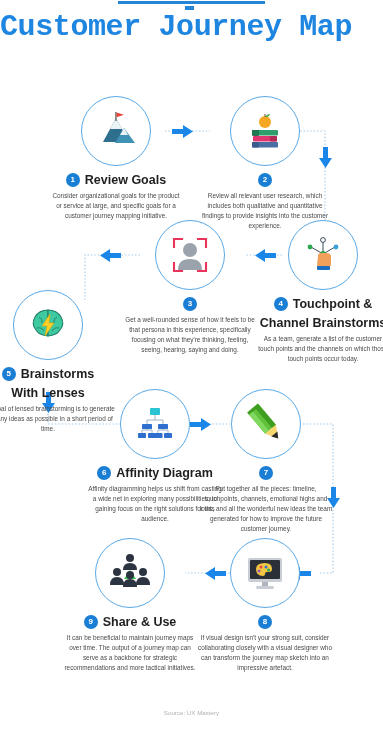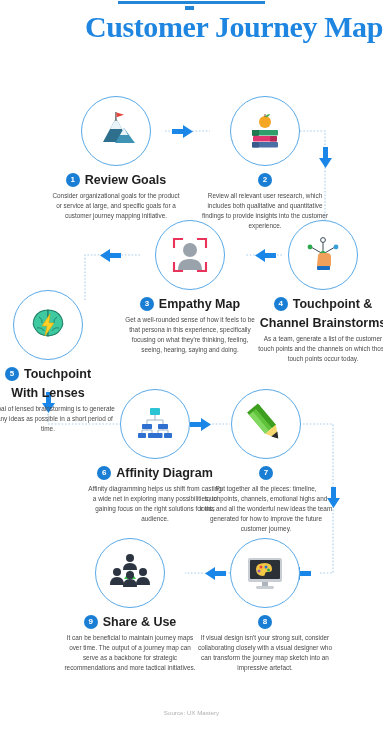--- a/index.html
+++ b/index.html
@@ -8,23 +8,23 @@
     font-family:"Liberation Sans", sans-serif;
     overflow:hidden;position:relative;
   }
   .accent-bar{
     position:absolute;left:118px;top:1px;width:147px;height:3px;background:#2585d6;
   }
   .accent-tick{
     position:absolute;left:185px;top:6px;width:9px;height:4px;background:#2585d6;
   }
   .title{
-    position:absolute;left:0;top:10px;width:383px;text-align:right;
+    position:absolute;left:0;top:10px;width:383px;text-align:left;
     font-size:30px;font-weight:bold;color:#1e86e0;letter-spacing:-0.4px;
-    font-family:Liberation Serif, serif;
+    font-family:Liberation Mono, monospace;
   }
   
   .lines{position:absolute;left:0;top:0;width:383px;height:730px;}
   
   .node{position:absolute;width:150px;text-align:center;}
   .circle{
     width:70px;height:70px;border-radius:50%;
     border:1.4px solid #5aa9e6;background:#ffffff;
     margin:0 auto;display:flex;align-items:center;justify-content:center;
     box-sizing:border-box;
@@ -146,21 +146,20 @@
       <g stroke="#e8335a" stroke-width="2.1" fill="none" stroke-linecap="square">
         <path d="M5 13 L5 5 L13 5"></path>
         <path d="M29 5 L37 5 L37 13"></path>
         <path d="M37 29 L37 37 L29 37"></path>
         <path d="M13 37 L5 37 L5 29"></path>
       </g>
     </svg>
   </div>
   <div class="heading">
     <span class="badge">3</span>
-    <span class="htext">Empathy Map</span>
   </div>
   <div class="desc">Get a well-rounded sense of how it feels to be that persona in this experience, specifically focusing on what they're thinking, feeling, seeing, hearing, saying and doing.</div>
 </div>
 
 <div class="node" style="left:248px;top:220px;">
   <div class="circle">
     <svg width="42" height="42" viewBox="0 0 42 42">
       <g stroke="#3b4a5a" stroke-width="1" fill="none">
         <path d="M21 20 L21 7"></path>
           <path d="M21 20 L9 13"></path>
@@ -191,21 +190,21 @@
         <path d="M12 13 q4 2 3 6"></path>
           <path d="M30 13 q-4 2 -3 6"></path>
         <path d="M10 24 q5 -1 7 3"></path>
           <path d="M32 24 q-5 -1 -7 3"></path>
       </g>
       <polygon points="23,10 15,22 20,22 18,32 27,19 22,19" fill="#ffd028" stroke="#e0a800" stroke-width="0.6"></polygon>
     </svg>
   </div>
   <div class="heading">
     <span class="badge">5</span>
-    <span class="htext">Touchpoint</span>
+    <span class="htext">Brainstorms</span>
     <div class="htext2">With Lenses</div>
   </div>
   <div class="desc">The goal of lensed brainstorming is to generate as many ideas as possible in a short period of time.</div>
 </div>
 
 <div class="node" style="left:80px;top:389px;">
   <div class="circle">
     <svg width="42" height="42" viewBox="0 0 42 42">
       <rect x="16" y="5" width="10" height="7" rx="1" fill="#2bc4d4"></rect>
       <g stroke="#9fb4c7" stroke-width="1" fill="none">

